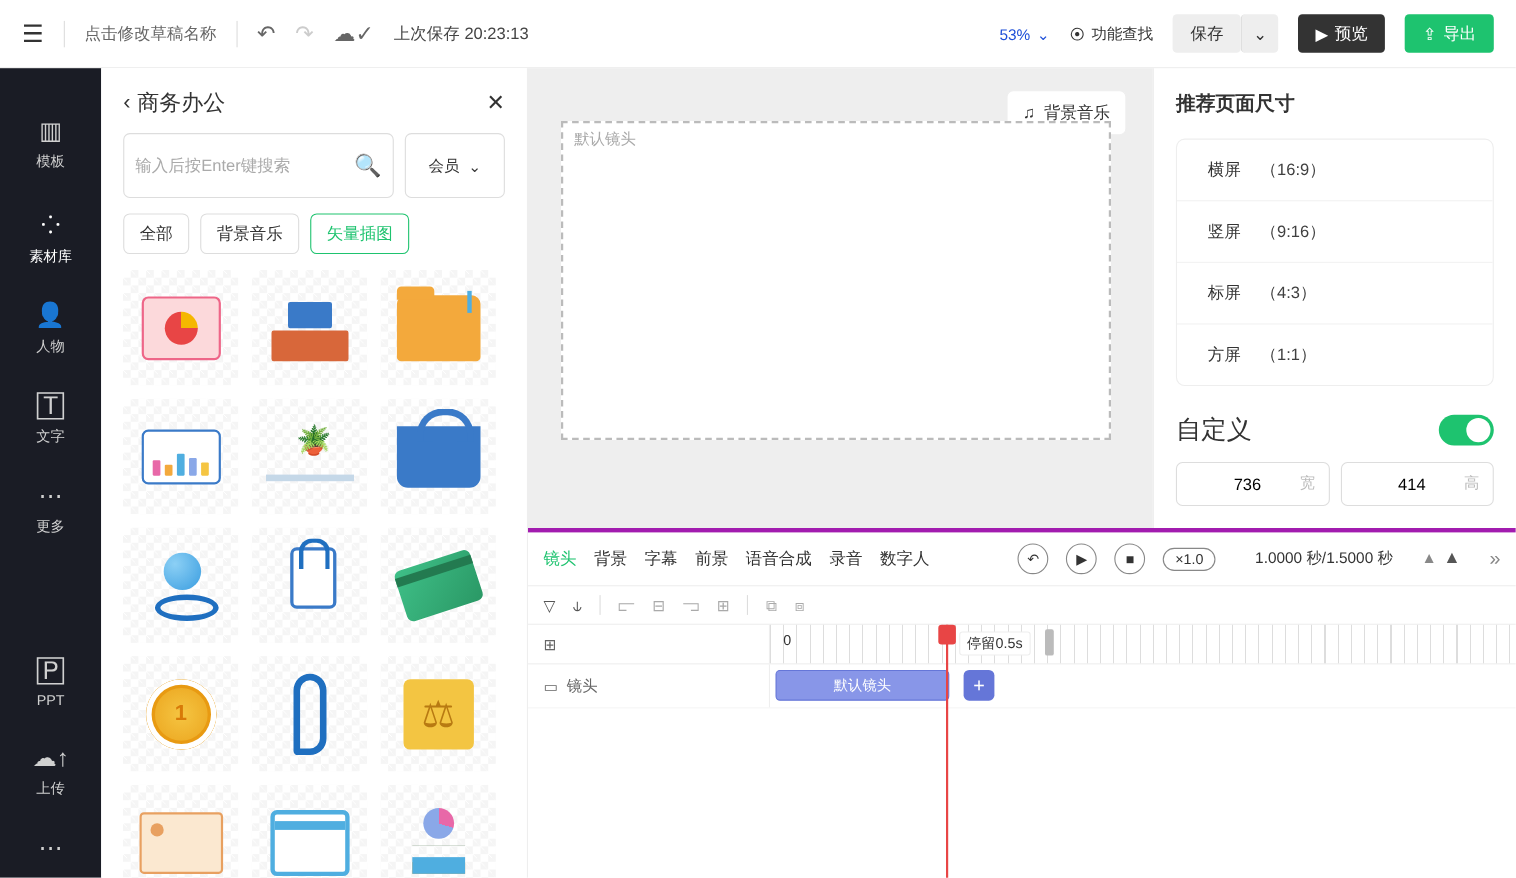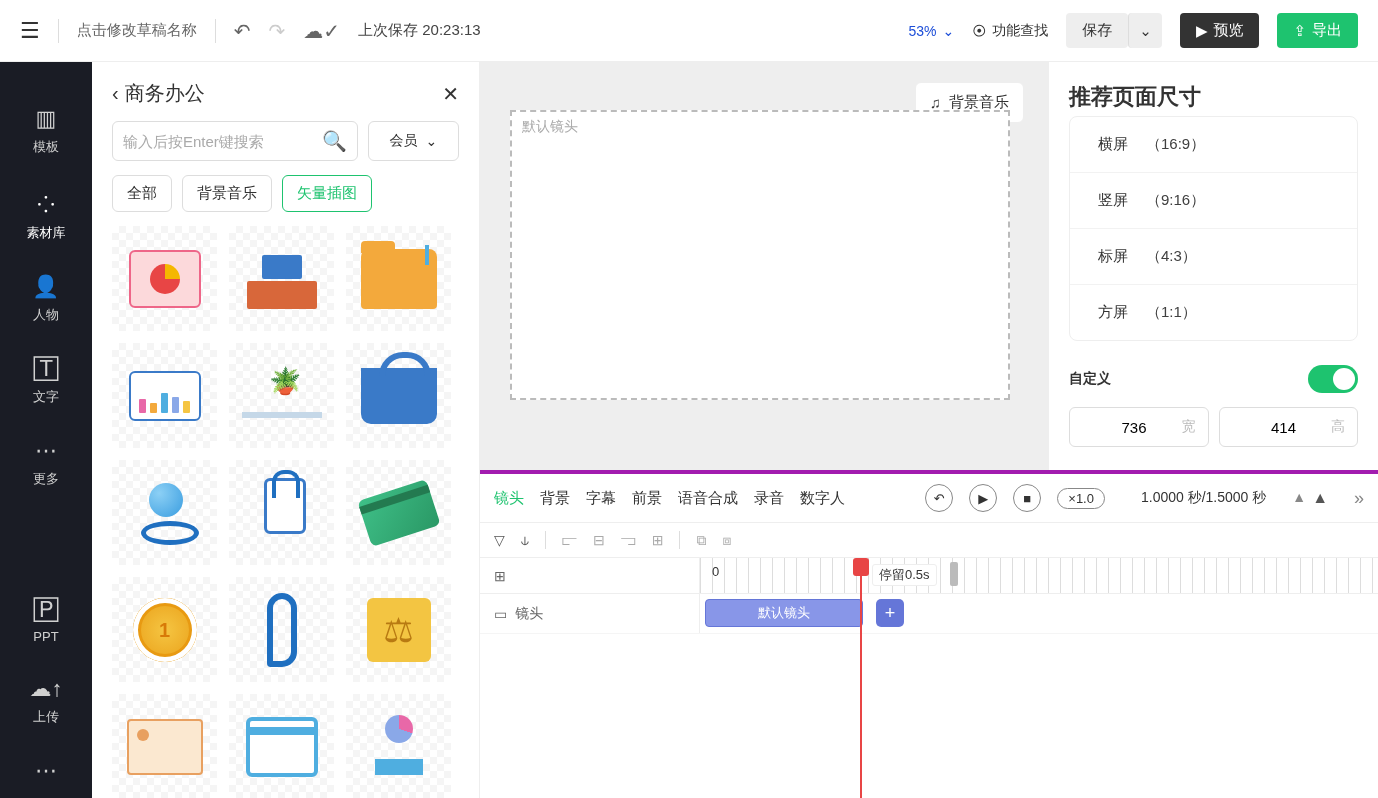--- a/index.html
+++ b/index.html
@@ -25,42 +25,42 @@
 .side-item{display:flex;flex-direction:column;align-items:center;gap:6px;color:#d0d0d0;cursor:pointer;padding:14px 0;width:100%;font-size:13px}
 .side-item.sel{color:#fff}
 .side-icon{font-size:22px}
 .side-gap{flex:1}
 .assets{width:388px;background:#fff;border-right:1px solid #eee;display:flex;flex-direction:column}
 .assets-head{display:flex;align-items:center;padding:18px 20px 14px;gap:6px}
 .back-chev{font-size:20px;cursor:pointer}
 .assets-title{font-size:20px;font-weight:400;flex:1}
 .close-x{font-size:20px;cursor:pointer}
 .search-row{display:flex;gap:10px;padding:0 20px 14px}
-.search-box{flex:1;display:flex;align-items:center;border:1px solid #ddd;border-radius:6px;padding:0 10px;height:40px}
+.search-box{flex:1;display:flex;align-items:center;border:1px solid #ddd;border-radius:6px;padding:0 10px;height:59px}
 .search-box input{flex:1;border:none;outline:none;font-size:15px;color:#333}
 .search-box input::placeholder{color:#aaa}
 .member-sel{width:105px;border:1px solid #ddd;border-radius:6px;display:flex;align-items:center;justify-content:center;gap:8px;cursor:pointer}
 .tabs{display:flex;gap:10px;padding:0 20px 14px}
 .tab{border:1px solid #ddd;border-radius:6px;padding:8px 14px;cursor:pointer;font-size:15px}
 .tab.active{border-color:#1ec36f;color:#1ec36f}
 .grid{flex:1;overflow-y:auto;padding:0 20px;display:grid;grid-template-columns:repeat(3,105px);gap:12px;align-content:start}
 .thumb{width:105px;height:105px;border-radius:8px;background-image:linear-gradient(45deg,#f5f5f5 25%,transparent 25%,transparent 75%,#f5f5f5 75%),linear-gradient(45deg,#f5f5f5 25%,transparent 25%,transparent 75%,#f5f5f5 75%);background-size:14px 14px;background-position:0 0,7px 7px;background-color:#fff;display:flex;align-items:center;justify-content:center;cursor:pointer;position:relative;overflow:hidden}
 .canvas-area{flex:1;display:flex;flex-direction:column}
 .canvas-top{flex:1;background:#eee;position:relative}
 .bgm-btn{position:absolute;top:20px;right:24px;background:#fff;border-radius:6px;padding:10px 14px;display:flex;align-items:center;gap:8px;cursor:pointer;border:1px solid #eee;font-size:15px}
 .stage{position:absolute;top:48px;left:30px;width:500px;height:290px;border:2px dashed #bbb;background:#fff}
 .stage-label{position:absolute;top:6px;left:10px;color:#aaa;font-size:14px}
 .right-panel{width:330px;border-left:1px solid #eee;padding:20px;overflow:hidden}
-.rp-title{font-size:22px;font-weight:700;margin-bottom:4px}
+.rp-title{font-size:18px;font-weight:700;margin-bottom:20px}
 .size-list{display:flex;flex-direction:column;border:1px solid #eee;border-radius:8px;margin-bottom:24px}
 .size-item{padding:18px 28px;display:flex;gap:18px;cursor:pointer;font-size:15px;border-bottom:1px solid #f2f2f2}
 .size-item:last-child{border-bottom:none}
 .size-ratio{color:#404040}
 .custom-row{display:flex;align-items:center;justify-content:space-between;margin-bottom:14px}
-.custom-label{font-size:14px;font-weight:700}
+.custom-label{font-size:23px;font-weight:400}
 .toggle{width:50px;height:28px;background:#1ec36f;border-radius:14px;position:relative;cursor:pointer}
 .toggle::after{content:"";position:absolute;right:3px;top:3px;width:22px;height:22px;background:#fff;border-radius:50%}
 .dim-inputs{display:flex;gap:10px}
 .dim-box{flex:1;border:1px solid #ddd;border-radius:6px;padding:10px 12px;display:flex;align-items:center;justify-content:flex-end}
 .dim-box input{border:none;outline:none;width:60px;font-size:15px}
 .dim-lbl{color:#bbb}
 .timeline{height:328px;border-top:4px solid #a21caf;display:flex;flex-direction:column;background:#fff}
 .tl-tabs{display:flex;align-items:center;padding:10px 14px;gap:16px;border-bottom:1px solid #eee}
 .tl-tab{cursor:pointer;font-size:15px}
 .tl-tab.active{color:#1ec36f}

